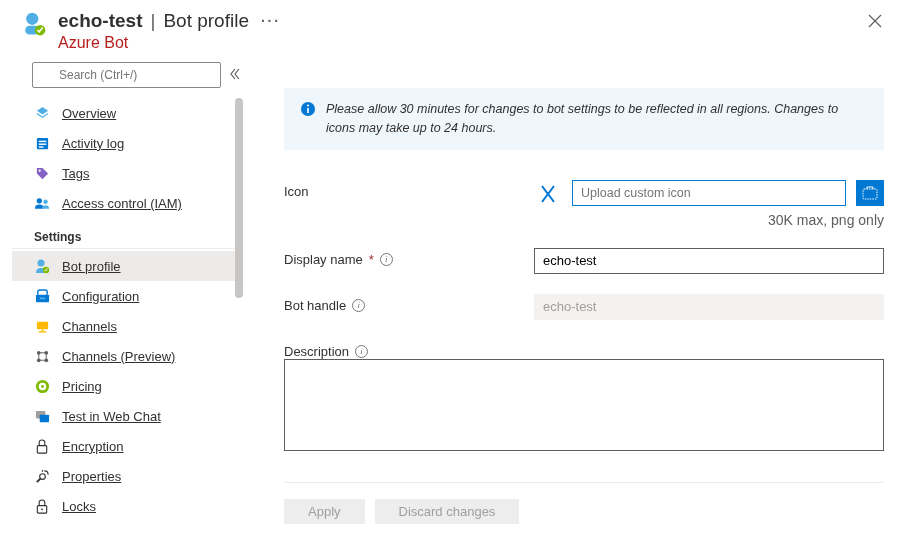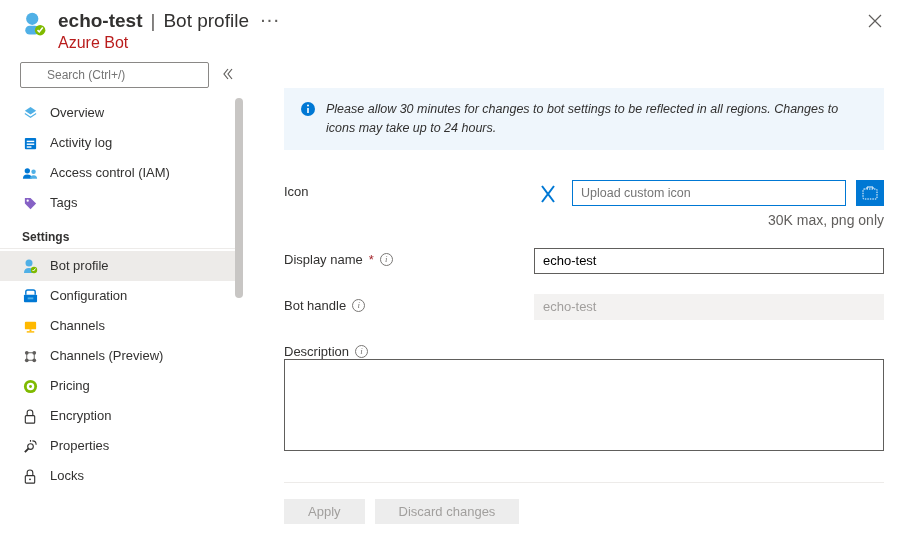--- a/index.html
+++ b/index.html
@@ -52,21 +52,21 @@
       cursor: pointer;
     }
     
     .body-row {
       display: flex;
       height: calc(551px - 60px);
     }
     
     .sidebar {
       width: 244px;
-      padding: 0 0 0 0;
+      padding: 0 0 0 12px;
       position: relative;
     }
     .search-wrap {
       display: flex;
       align-items: center;
       padding: 4px 10px 10px 20px;
       gap: 8px;
     }
     .search-input {
       flex: 1;
@@ -86,25 +86,27 @@
       top: 50%;
       transform: translateY(-50%);
       color: #8a8886;
     }
     .collapse-btn { color: #605e5c; cursor: pointer; font-size: 12px; }
     .nav {
       overflow-y: auto;
     }
     .nav-item {
       display: flex;
+      align-items: center;
       gap: 12px;
       padding: 7px 10px 7px 22px;
       cursor: pointer;
       font-size: 13px;
       color: #323130;
+      text-decoration: underline;
     }
     .nav-item.selected { background: #edebe9; }
     .nav-icon { width: 16px; height: 16px; flex-shrink: 0; display: flex; align-items: center; justify-content: center; }
     .nav-section {
       padding: 12px 10px 4px 22px;
       font-size: 12px;
       font-weight: 600;
       color: #323130;
       border-bottom: 1px solid #edebe9;
       margin-bottom: 2px;
@@ -310,38 +312,38 @@
               <rect x="2" y="2" width="12" height="12" rx="1" fill="#0078d4"></rect>
               <rect x="4" y="5" width="8" height="1.5" fill="#fff"></rect>
               <rect x="4" y="8" width="8" height="1.5" fill="#fff"></rect>
               <rect x="4" y="11" width="5" height="1.5" fill="#fff"></rect>
             </svg>
         </span>
         <span>Activity log</span>
       </div>
       <div class="nav-item">
         <span class="nav-icon">
+          <svg width="15" height="15" viewBox="0 0 16 16">
+              <path d="M2 2 L8 2 L14 8 L8 14 L2 8 Z" fill="#8661c5"></path>
+              <circle cx="5" cy="5" r="1.2" fill="#fff"></circle>
+            </svg>
+        </span>
+        <span>Tags</span>
+      </div>
+      <div class="nav-item">
+        <span class="nav-icon">
           <svg width="16" height="15" viewBox="0 0 18 16">
               <circle cx="6" cy="5" r="3" fill="#0078d4"></circle>
               <path d="M1 14 Q1 9 6 9 Q11 9 11 14 Z" fill="#0078d4"></path>
               <circle cx="13" cy="6" r="2.5" fill="#50b0e6"></circle>
               <path d="M9 14 Q9 10 13 10 Q17 10 17 14 Z" fill="#50b0e6"></path>
             </svg>
         </span>
         <span>Access control (IAM)</span>
       </div>
-      <div class="nav-item">
-        <span class="nav-icon">
-          <svg width="15" height="15" viewBox="0 0 16 16">
-              <path d="M2 2 L8 2 L14 8 L8 14 L2 8 Z" fill="#8661c5"></path>
-              <circle cx="5" cy="5" r="1.2" fill="#fff"></circle>
-            </svg>
-        </span>
-        <span>Tags</span>
-      </div>
 
       <div class="nav-section">Settings</div>
 
       <div class="nav-item selected">
         <span class="nav-icon">
           <svg width="16" height="16" viewBox="0 0 16 16">
               <circle cx="7" cy="5" r="3.5" fill="#50b0e6"></circle>
               <path d="M2 15 Q2 10 7 10 Q12 10 12 15 Z" fill="#50b0e6"></path>
               <circle cx="12" cy="12" r="3.2" fill="#7fba00"></circle>
               <path d="M10.5 12 l1 1 l2 -2.5" stroke="#fff" stroke-width="1" fill="none"></path>
@@ -383,20 +385,29 @@
       </div>
       <div class="nav-item">
         <span class="nav-icon">
           <svg width="15" height="15" viewBox="0 0 16 16">
               <circle cx="8" cy="8" r="7" fill="#7fba00"></circle>
               <circle cx="8" cy="8" r="4" fill="#fff"></circle>
               <circle cx="8" cy="8" r="1.5" fill="#7fba00"></circle>
             </svg>
         </span>
         <span>Pricing</span>
+      </div>
+      <div class="nav-item">
+        <span class="nav-icon">
+          <svg width="15" height="15" viewBox="0 0 16 16">
+              <rect x="1" y="2" width="10" height="8" rx="1" fill="#a19f9d"></rect>
+              <rect x="5" y="6" width="10" height="8" rx="1" fill="#0078d4"></rect>
+            </svg>
+        </span>
+        <span>Test in Web Chat</span>
       </div>
       <div class="nav-item">
         <span class="nav-icon">
           <svg width="14" height="15" viewBox="0 0 14 16">
               <rect x="2" y="7" width="10" height="8" rx="1" fill="none" stroke="#323130" stroke-width="1.2"></rect>
               <path d="M4 7 L4 4 Q4 1 7 1 Q10 1 10 4 L10 7" stroke="#323130" stroke-width="1.2" fill="none"></path>
             </svg>
         </span>
         <span>Encryption</span>
       </div>

